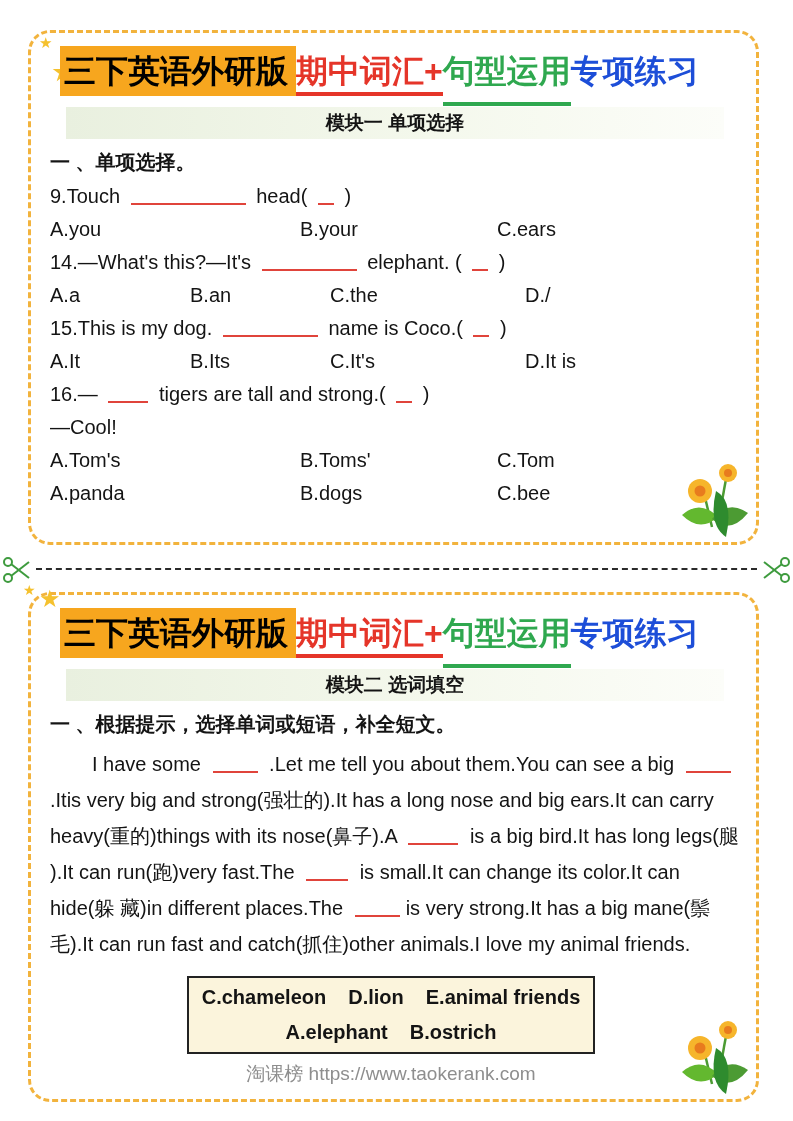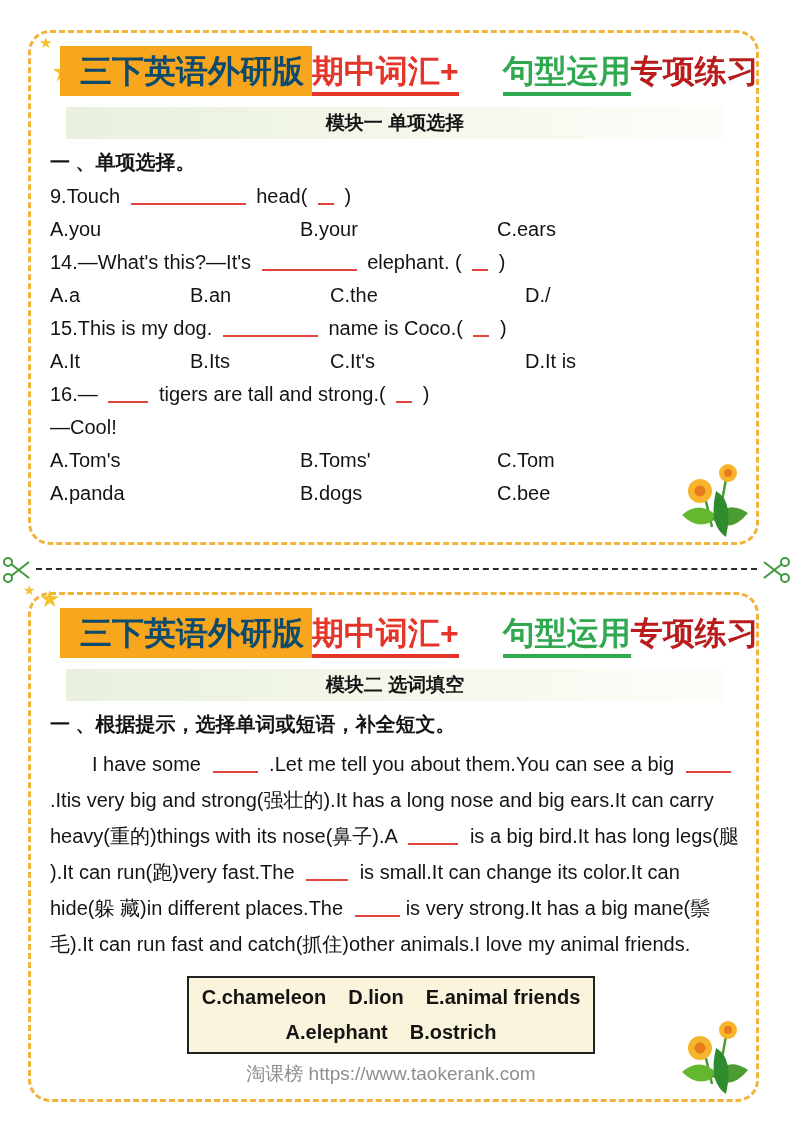--- a/index.html
+++ b/index.html
@@ -16,24 +16,24 @@
   .page{position:relative;width:793px;height:1121px;overflow:hidden;background:#fff;}
   .card{
     position:absolute;left:28px;width:731px;background:#fff;
     border:3px dashed var(--c-border);border-radius:22px;
   }
   #card1{top:30px;height:515px;}
   #card2{top:592px;height:510px;}
   .card-inner{padding:0 24px 0 19px;position:relative;}
   
   .title{margin:14px 0 0 10px;font-size:32px;font-weight:bold;white-space:nowrap;line-height:1.55;}
-  .t1{background:var(--c-orange);color:#0c4a6e;padding:7px 8px 7px 20px;}
+  .t1{background:var(--c-orange);color:#000000;padding:7px 8px 7px 4px;}
   .t2{color:var(--c-red);border-bottom:4px solid var(--c-red);padding-bottom:3px;}
-  .t3{color:var(--c-green);border-bottom:4px solid var(--c-green);padding-bottom:3px;margin-left:44px;}
-  .t4{color:#b91c1c;margin-top:12px;}
+  .t3{color:var(--c-green);border-bottom:4px solid var(--c-green);padding-bottom:13px;}
+  .t4{color:#1d4ed8;margin-top:12px;}
   
   .module-bar{
     margin:10px 8px 0 16px;height:32px;line-height:32px;text-align:center;
     font-size:19px;font-weight:bold;
     background:linear-gradient(90deg,#E9F0DF 0%,#F4F8EC 55%,#FCFDF9 100%);
   }
   .instruction{font-size:20px;font-weight:bold;margin:10px 0 4px 0;}
   
   .row{position:relative;height:33px;line-height:33px;font-size:20px;white-space:nowrap;}
   .opt{position:absolute;top:0;}

